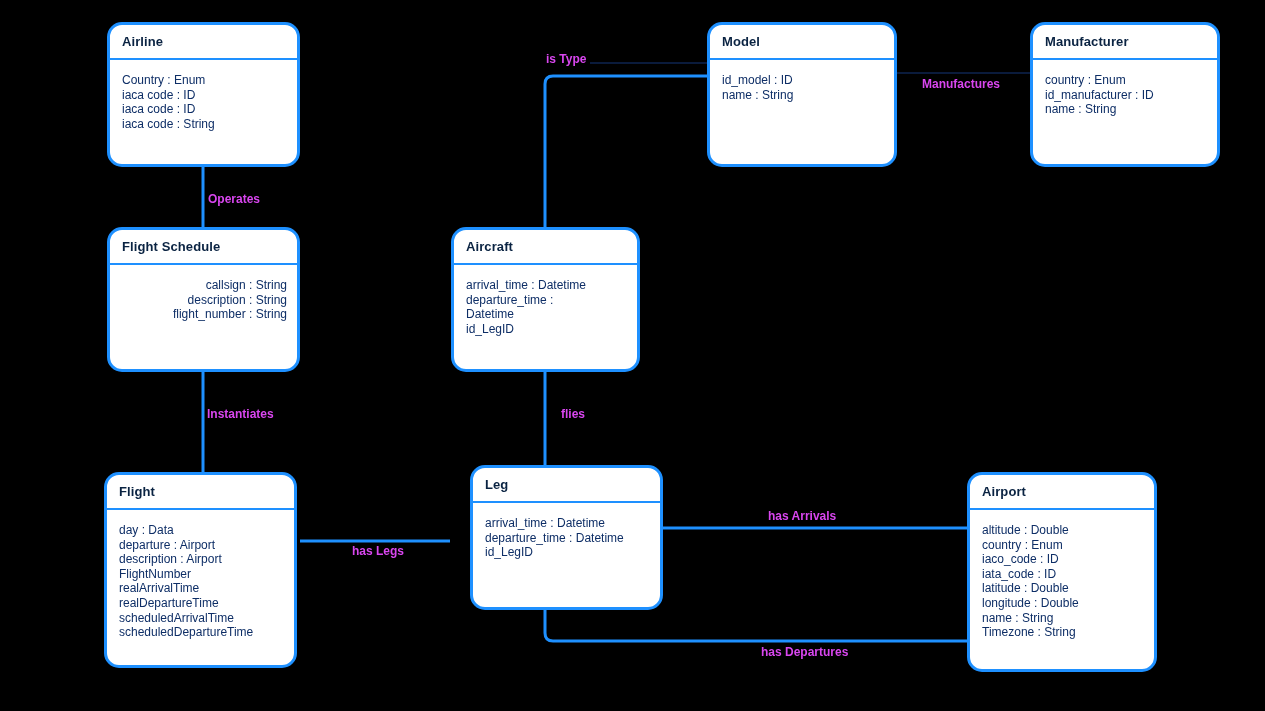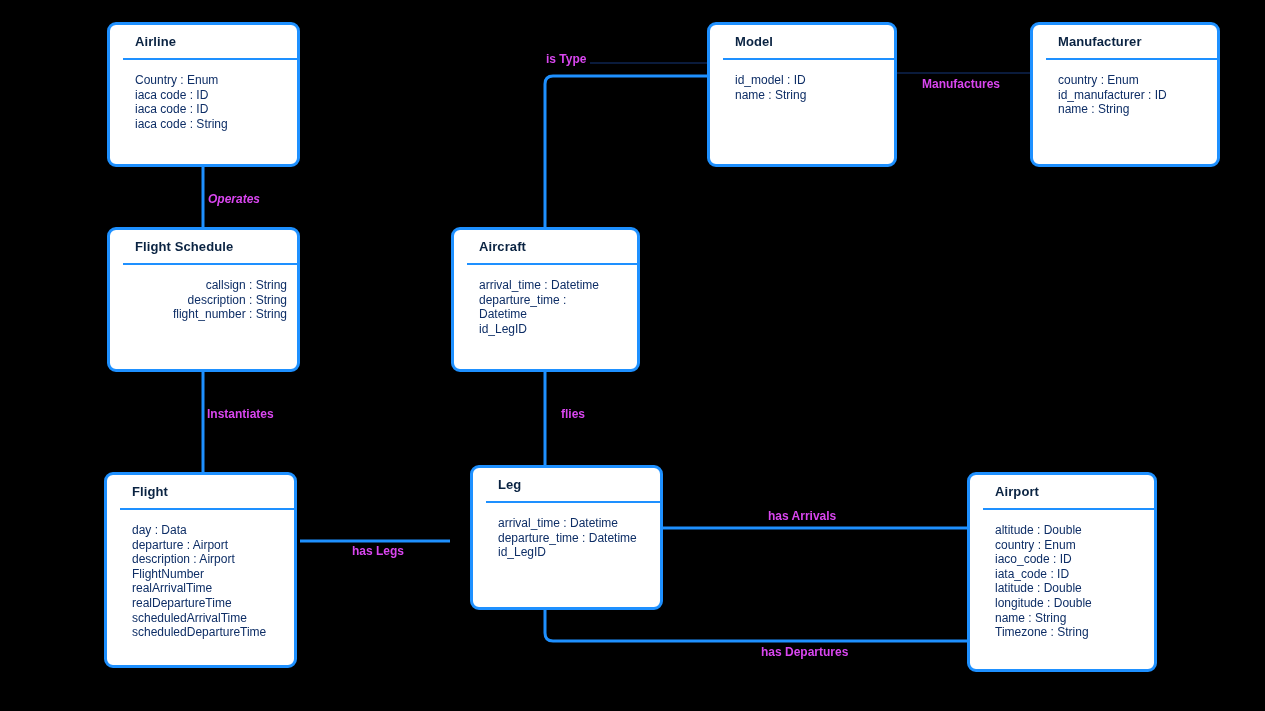--- a/index.html
+++ b/index.html
@@ -29,23 +29,22 @@
   }
   .edge-dark {
     stroke: #0e2450;
     stroke-width: 1.5;
     fill: none;
   }
   .entity {
     position: absolute;
     background: #ffffff;
     border: 3px solid #1e90ff;
-    border-radius: 9px;
+    border-radius: 15px;
     box-sizing: border-box;
-    padding-left: 13px;
   }
   .entity-title {
     height: 33px;
     display: flex;
     align-items: center;
     padding: 0 12px;
     border-bottom: 2px solid #1e90ff;
     font-size: 13px;
     font-weight: 700;
     color: #0a2342;
@@ -71,21 +70,21 @@
   
   #box-airline        { left: 107px; top:  22px; width: 193px; height: 145px; }
   #box-model          { left: 707px; top:  22px; width: 190px; height: 145px; }
   #box-manufacturer   { left:1030px; top:  22px; width: 190px; height: 145px; }
   #box-flightschedule { left: 107px; top: 227px; width: 193px; height: 145px; text-align: right; }
   #box-aircraft       { left: 451px; top: 227px; width: 189px; height: 145px; }
   #box-flight         { left: 96px; top: 472px; width: 193px; height: 196px; margin-left: 8px; }
   #box-leg            { left: 470px; top: 465px; width: 193px; height: 145px; }
   #box-airport        { left: 967px; top: 472px; width: 190px; height: 200px; }
   
-  #lbl-operates       { left: 208px; top: 192px; font-style: italic; }
+  #lbl-operates       { left: 208px; top: 192px; }
   #lbl-instantiates   { left: 207px; top: 407px; }
   #lbl-istype         { left: 546px; top:  52px; }
   #lbl-manufactures   { left: 922px; top:  77px; }
   #lbl-flies          { left: 561px; top: 407px; }
   #lbl-haslegs        { left: 352px; top: 544px; }
   #lbl-hasarrivals    { left: 768px; top: 509px; text-align: center; }
   #lbl-hasdepartures  { left: 761px; top: 645px; }
 </style>
 </head>
 <body>

